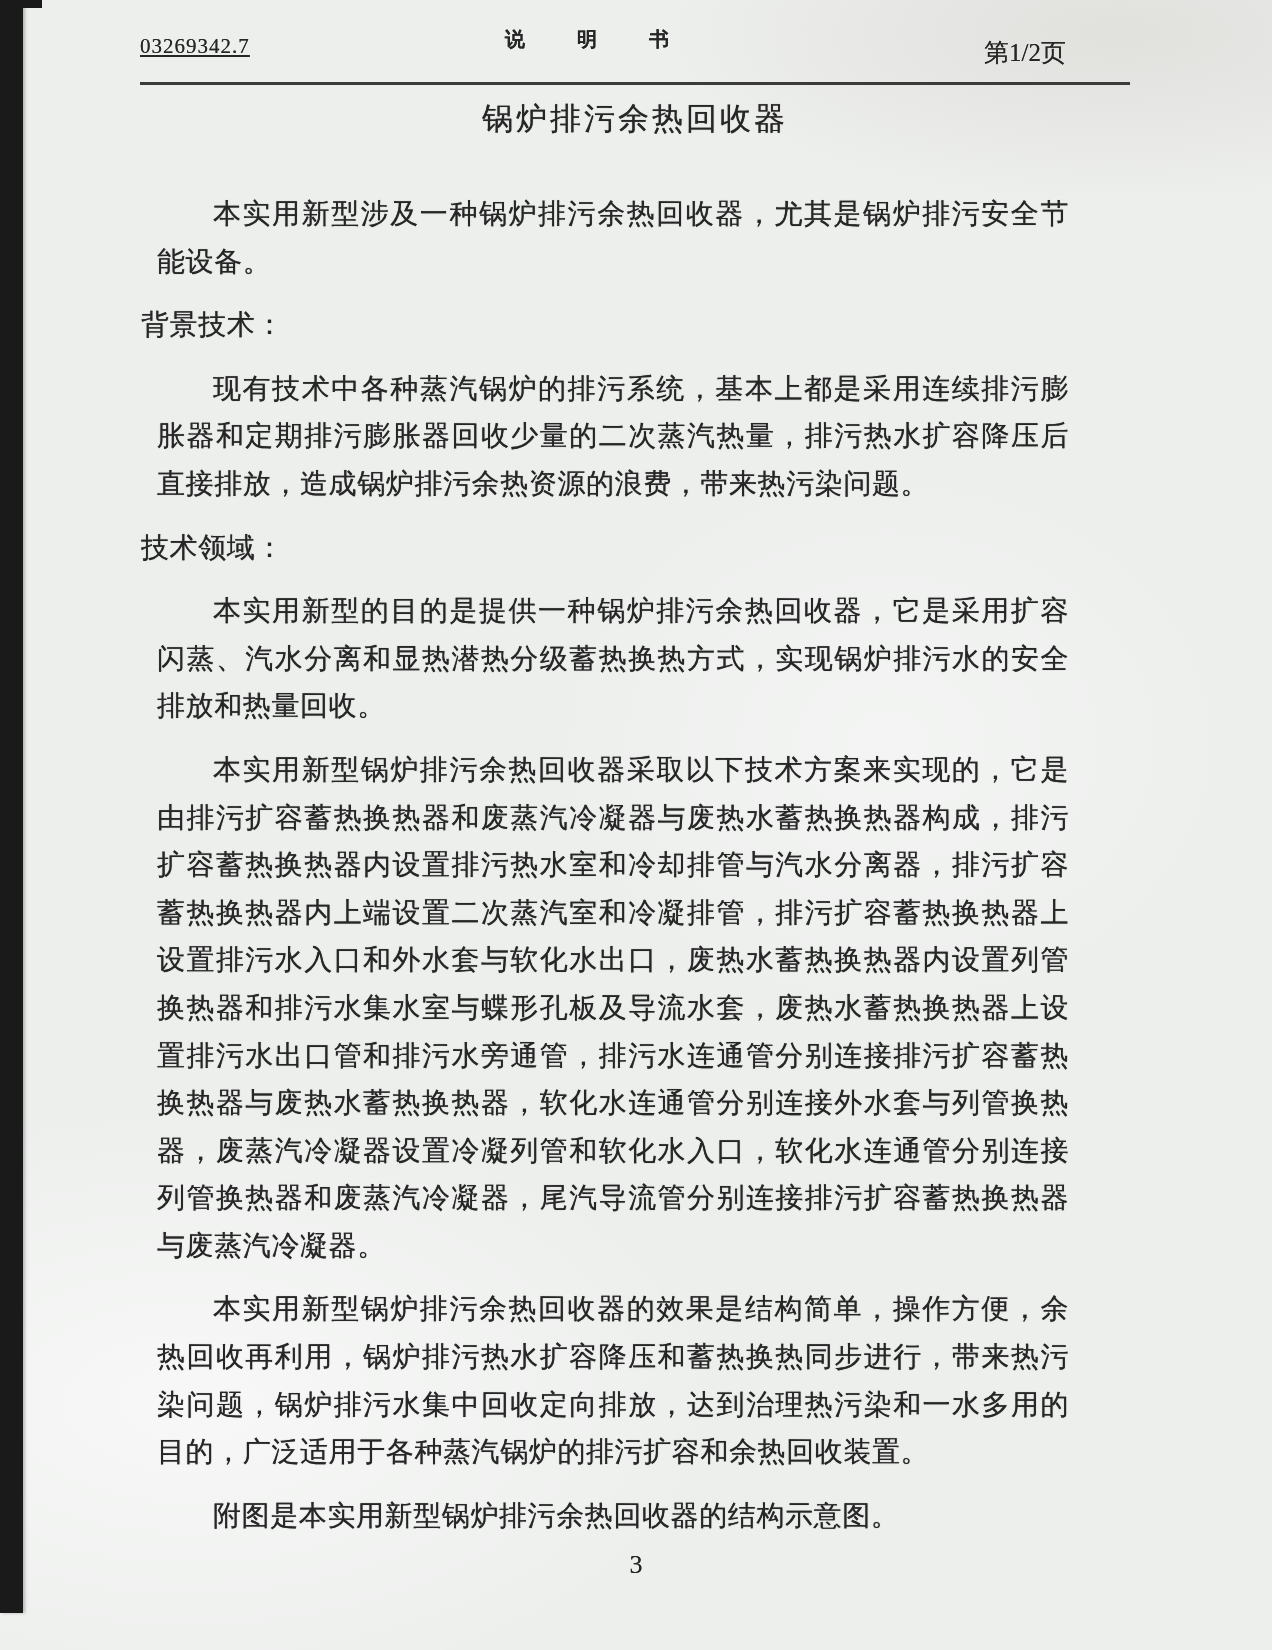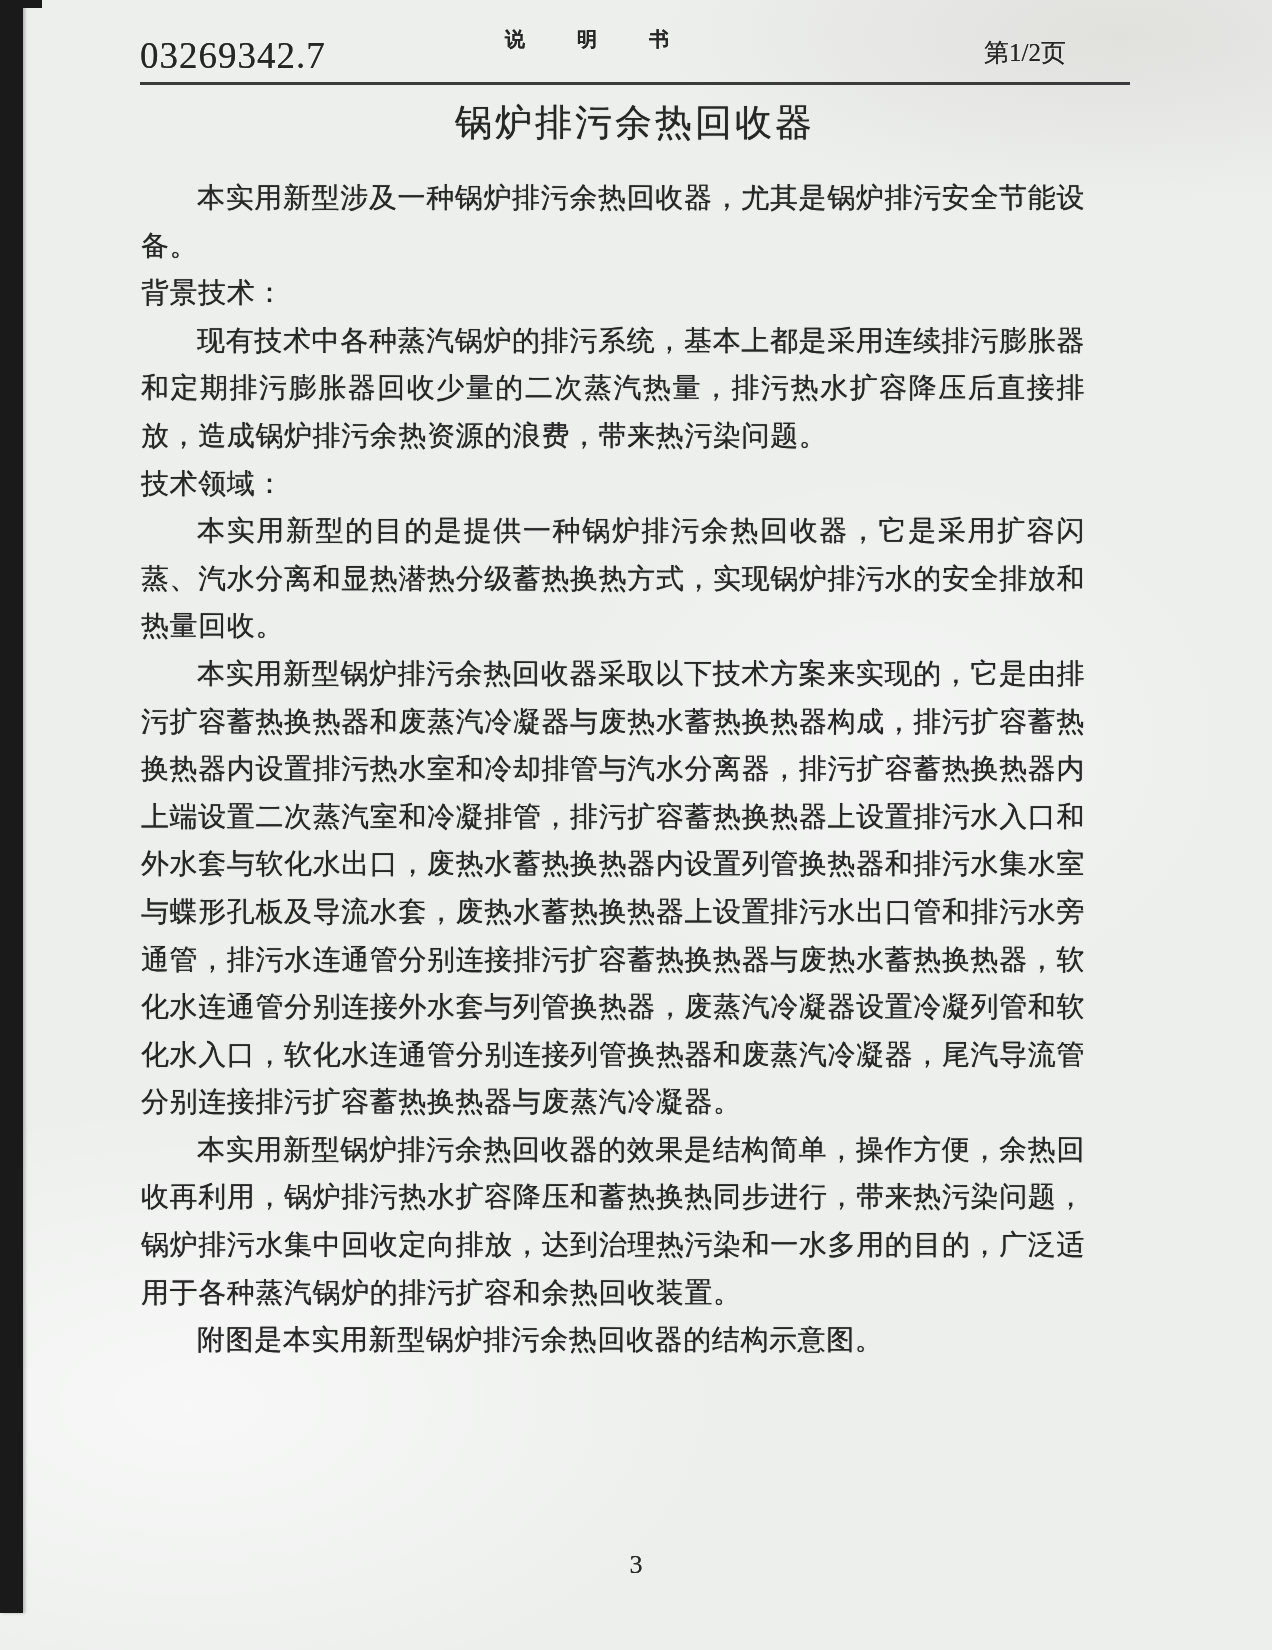--- a/index.html
+++ b/index.html
@@ -30,23 +30,24 @@
   .edge-top-corner {
     position: absolute;
     left: 0; top: 0;
     width: 42px; height: 8px;
     background: #1a1a1a;
   }
   
   .doc-number {
     position: absolute;
     left: 140px; top: 34px;
-    font-size: 37px;
+    font-size: 21px;
     letter-spacing: 1px;
     text-shadow: 0 0 0.6px rgba(30,30,30,0.75);
+    text-decoration: underline;
   }
   .doc-type {
     position: absolute;
     left: 505px; top: 26px;
     font-size: 20px;
     font-weight: bold;
     letter-spacing: 14px;
     text-shadow: 0 0 0.6px rgba(30,30,30,0.8);
     white-space: pre;
   }
@@ -63,21 +64,21 @@
     width: 990px; height: 3px;
     background: #3b3b3b;
   }
   
   .invention-title {
     position: absolute;
     left: 140px; top: 98px;
     width: 990px;
     margin: 0;
     text-align: center;
-    font-size: 37px;
+    font-size: 31px;
     font-weight: normal;
     letter-spacing: 3px;
     text-shadow: 0 0 0.7px rgba(30,30,30,0.85);
   }
   
   .doc-body {
     position: absolute;
     left: 141px; top: 174px;
     width: 944px;
     font-size: 28px;
@@ -86,21 +87,21 @@
     text-align: justify;
     text-shadow: 0 0 0.7px rgba(30,30,30,0.8);
   }
   .doc-body h2 {
     margin: 0;
     font-size: 28px;
     font-weight: normal;
     line-height: 47.6px;
   }
   .doc-body p {
-    margin: 0;
+    margin: 16px;
     text-indent: 2em;
   }
   
   .page-footer {
     position: absolute;
     left: 0; top: 1550px;
     width: 1272px;
     text-align: center;
     font-size: 26px;
     text-shadow: 0 0 0.5px rgba(30,30,30,0.7);

